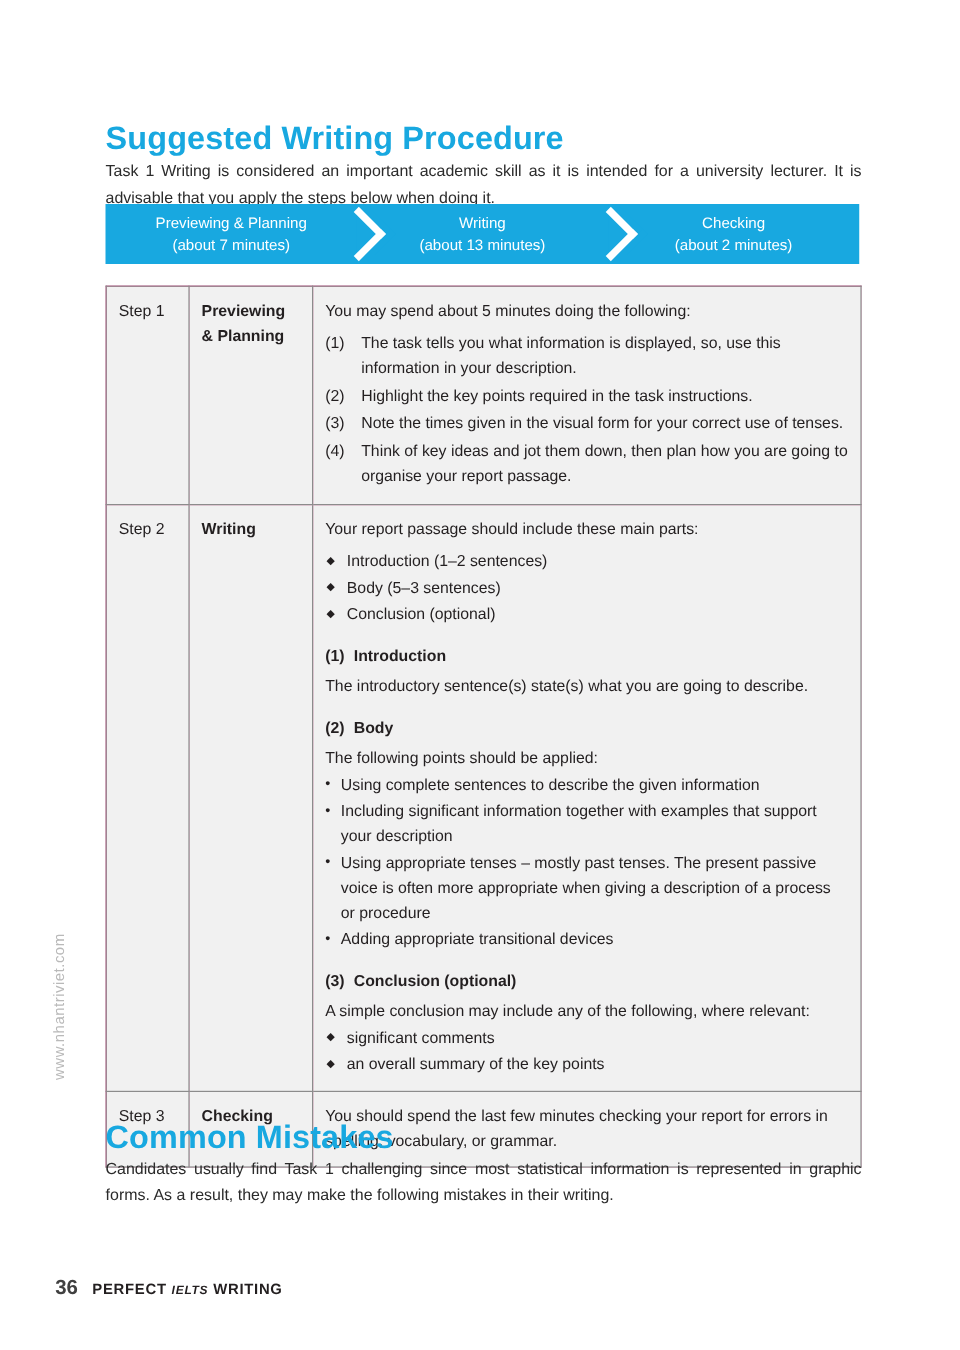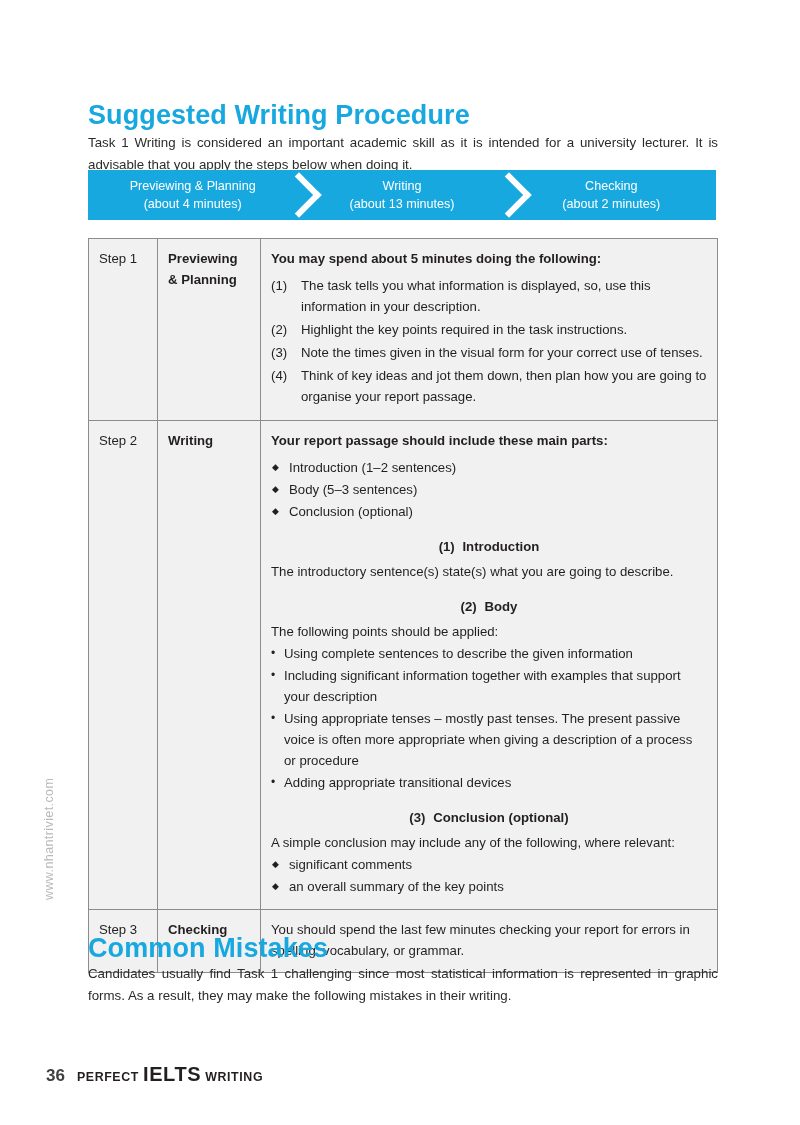--- a/index.html
+++ b/index.html
@@ -110,21 +110,21 @@
     vertical-align: top;
     padding: 9px 10px 11px 10px;
     line-height: 21px;
     background: #f1f1f1;
   }
   .col-step  { width: 48px; }
   .col-phase { width: 82px; font-weight: bold; }
   .cell-step { white-space: nowrap; }
   .cell-phase { line-height: 20px; }
 
-  .lead-line { margin: 0 0 6px 0; font-weight: bold; }
+  .lead-line { margin: 0 0 6px 0; }
   .plain-line { margin: 0; }
 
   
   ul.num-list, ul.dia-list, ul.dot-list {
     list-style: none;
     margin: 0;
     padding: 0;
   }
   ul.num-list > li {
     position: relative;
@@ -159,21 +159,20 @@
   ul.dot-list > li > .marker {
     position: absolute;
     left: 0;
     top: 0;
     font-size: 12px;
     line-height: 20px;
   }
   .sub-head {
     font-weight: bold;
     margin: 14px 0 4px 0;
-    text-align: center;
   }
   .sub-head .sh-num { margin-right: 4px; }
 
   
   .watermark {
     position: absolute;
     left: 42px;
     top: 900px;
     transform-origin: left top;
     transform: rotate(-90deg);
@@ -199,35 +198,35 @@
     font-weight: bold;
     color: #404040;
     text-align: right;
   }
   .footer .book-title {
     font-size: 12.4px;
     font-weight: bold;
     letter-spacing: 0.6px;
     color: #231f20;
   }
-  .footer .book-title .big { font-size: 20px; }
+  .footer .book-title .big { font-size: 10px; font-style: italic; }
 </style>
 </head>
 <body>
 
 <div class="page">
 
   <h1 class="section-heading" id="heading-procedure">Suggested Writing Procedure</h1>
 
   <p class="body-para" id="intro-para">Task 1 Writing is considered an important academic skill as it is intended for a university lecturer. It is advisable that you apply the steps below when doing it.</p>
 
   <div class="banner">
     <div class="banner-seg has-chevron">
       <span class="seg-title">Previewing &amp; Planning</span>
-      <span class="seg-sub">(about 4 minutes)</span>
+      <span class="seg-sub">(about 7 minutes)</span>
     </div>
     <div class="banner-seg has-chevron">
       <span class="seg-title">Writing</span>
       <span class="seg-sub">(about 13 minutes)</span>
     </div>
     <div class="banner-seg">
       <span class="seg-title">Checking</span>
       <span class="seg-sub">(about 2 minutes)</span>
     </div>
   </div>

